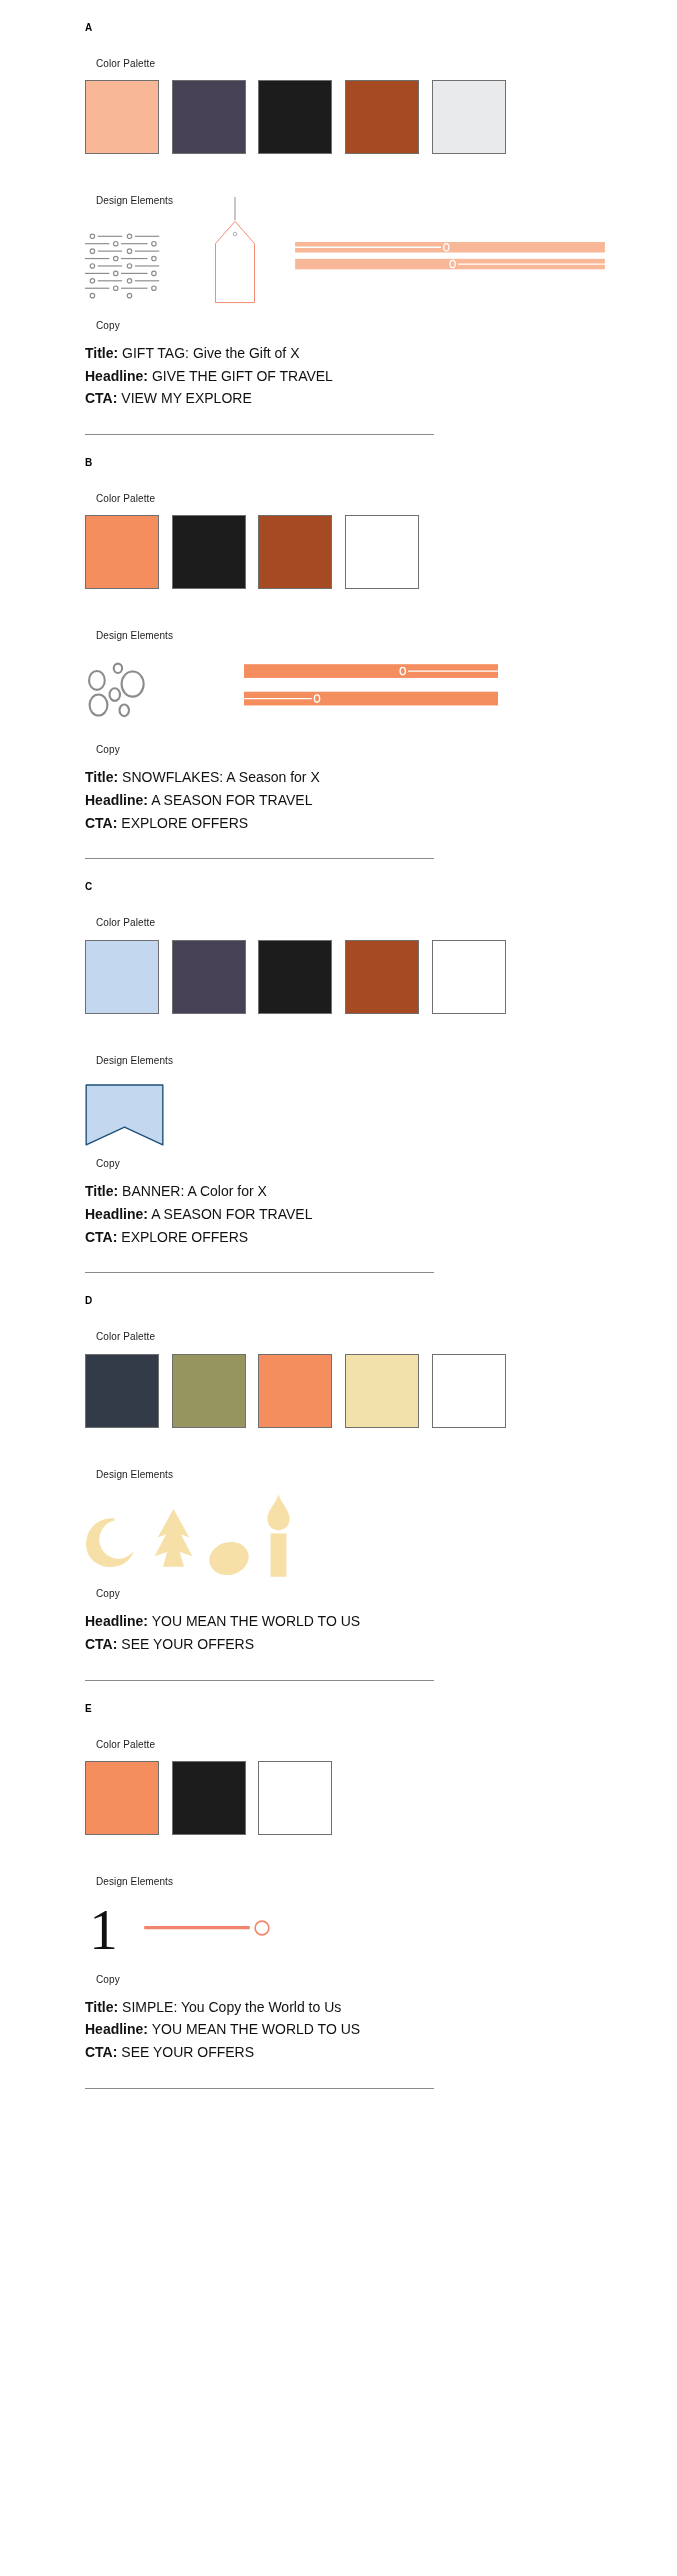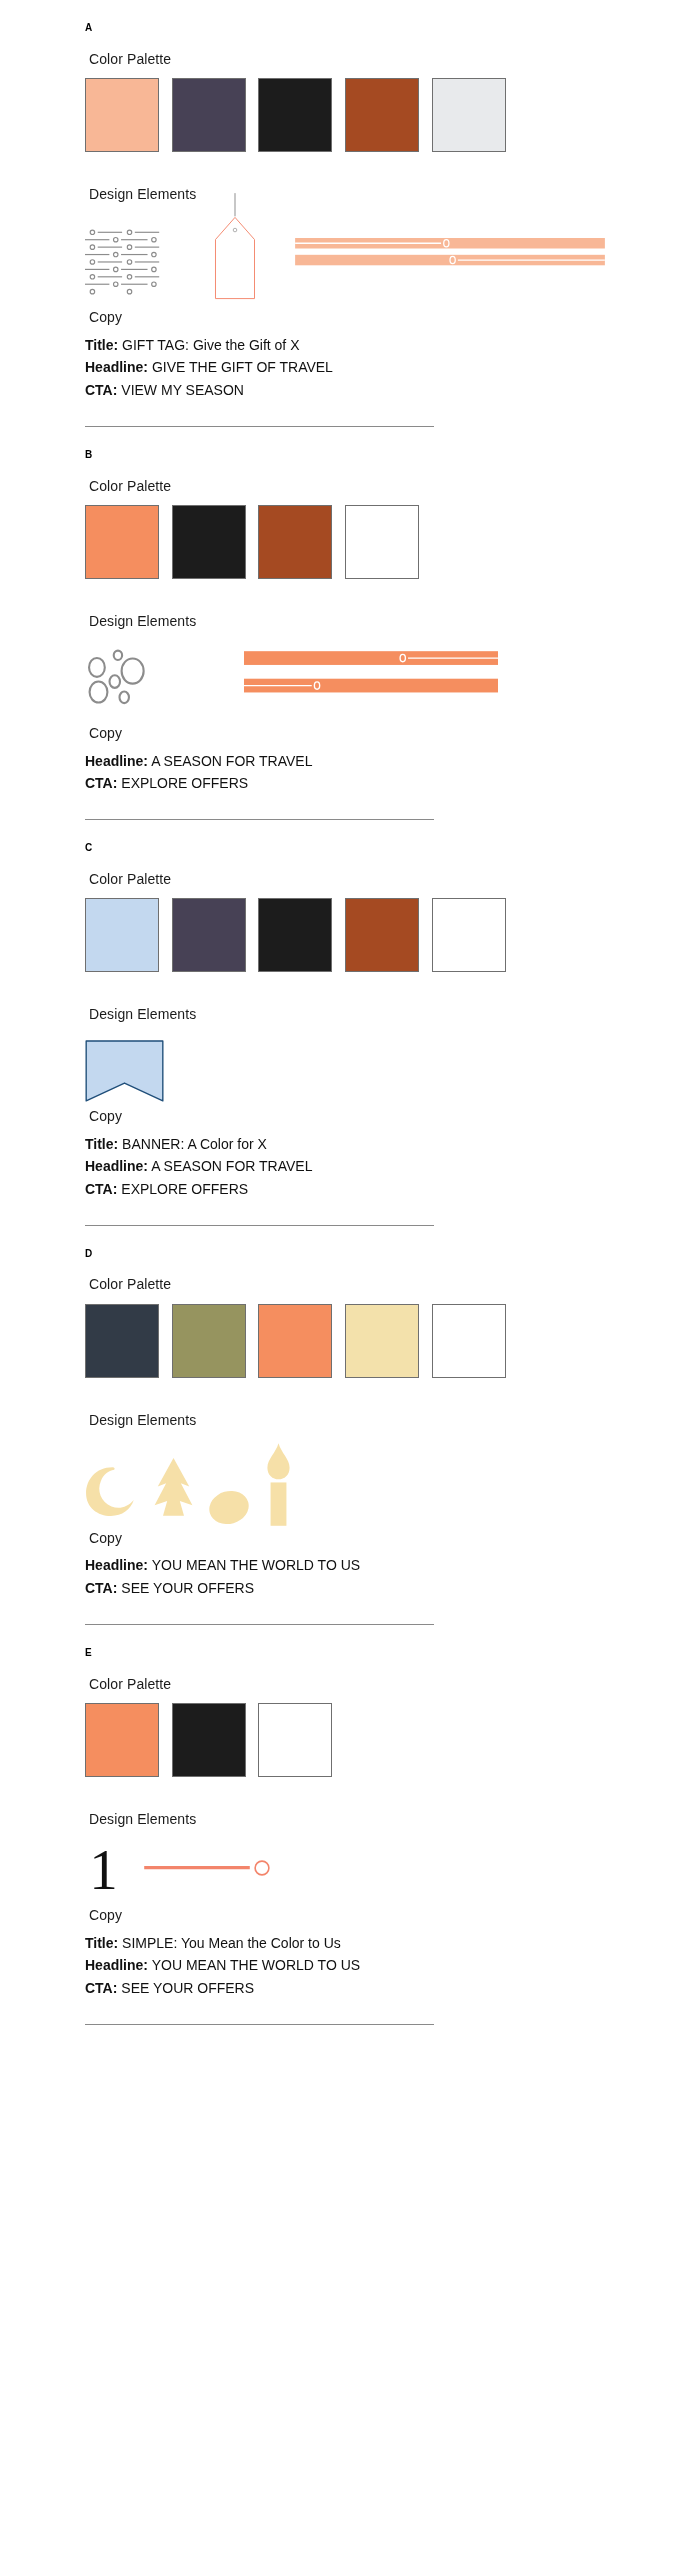--- a/index.html
+++ b/index.html
@@ -30,24 +30,24 @@
   }
   .section-letter {
     font-size: 10px;
     font-weight: bold;
     letter-spacing: 0.1px;
     color: #000000;
     margin: 0;
     padding-top: 22px;
   }
   .block-label {
-    font-size: 14px;
+    font-size: 10px;
     font-weight: 400;
     color: #1b1b1b;
-    margin: 4px;
+    margin: 11px;
     letter-spacing: 0.1px;
   }
   .swatch-row {
     display: flex;
     gap: 12.7px;
     margin-top: 11.6px;
   }
   .swatch {
     width: 74px;
     height: 74px;
@@ -167,21 +167,21 @@
           <div class="copy-line">
             <b>Title:</b>
             <span>GIFT TAG: Give the Gift of X</span>
           </div>
           <div class="copy-line">
             <b>Headline:</b>
             <span>GIVE THE GIFT OF TRAVEL</span>
           </div>
           <div class="copy-line">
             <b>CTA:</b>
-            <span>VIEW MY SEASON</span>
+            <span>VIEW MY EXPLORE</span>
           </div>
         </div>
       </div>
     </div>
     <div class="divider"></div>
   </div>
 
   <div class="section">
     <div class="sec-inner">
       <div class="section-letter">B</div>
@@ -218,20 +218,24 @@
           <rect x="0" y="52" width="480" height="26" fill="#F58E5F"></rect>
           <line x1="0" y1="65" x2="128" y2="65" stroke="#ffffff" stroke-width="2.6"></line>
           <ellipse cx="138" cy="65" rx="5" ry="7" fill="none" stroke="#ffffff" stroke-width="2.6"></ellipse>
         </svg>
       </div>
 
       <div class="copy-block">
         <div class="block-label">Copy</div>
         <div class="copy-lines">
           <div class="copy-line">
+            <b>Title:</b>
+            <span>SNOWFLAKES: A Season for X</span>
+          </div>
+          <div class="copy-line">
             <b>Headline:</b>
             <span>A SEASON FOR TRAVEL</span>
           </div>
           <div class="copy-line">
             <b>CTA:</b>
             <span>EXPLORE OFFERS</span>
           </div>
         </div>
       </div>
     </div>
@@ -358,21 +362,21 @@
         <svg class="abs" style="left:168px; top:19px" width="18" height="18" viewBox="0 0 34 34">
           <circle cx="17" cy="17" r="13" fill="none" stroke="#F3856B" stroke-width="3"></circle>
         </svg>
       </div>
 
       <div class="copy-block">
         <div class="block-label">Copy</div>
         <div class="copy-lines">
           <div class="copy-line">
             <b>Title:</b>
-            <span>SIMPLE: You Mean the Color to Us</span>
+            <span>SIMPLE: You Copy the World to Us</span>
           </div>
           <div class="copy-line">
             <b>Headline:</b>
             <span>YOU MEAN THE WORLD TO US</span>
           </div>
           <div class="copy-line">
             <b>CTA:</b>
             <span>SEE YOUR OFFERS</span>
           </div>
         </div>

